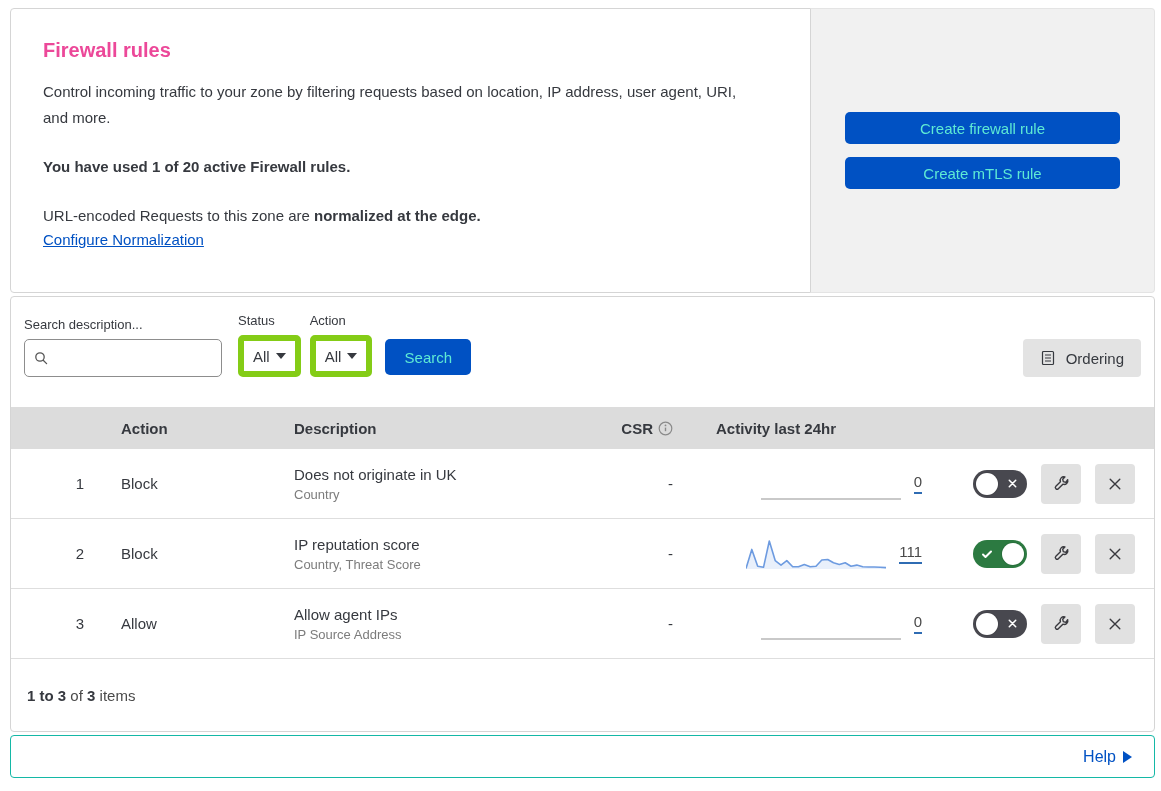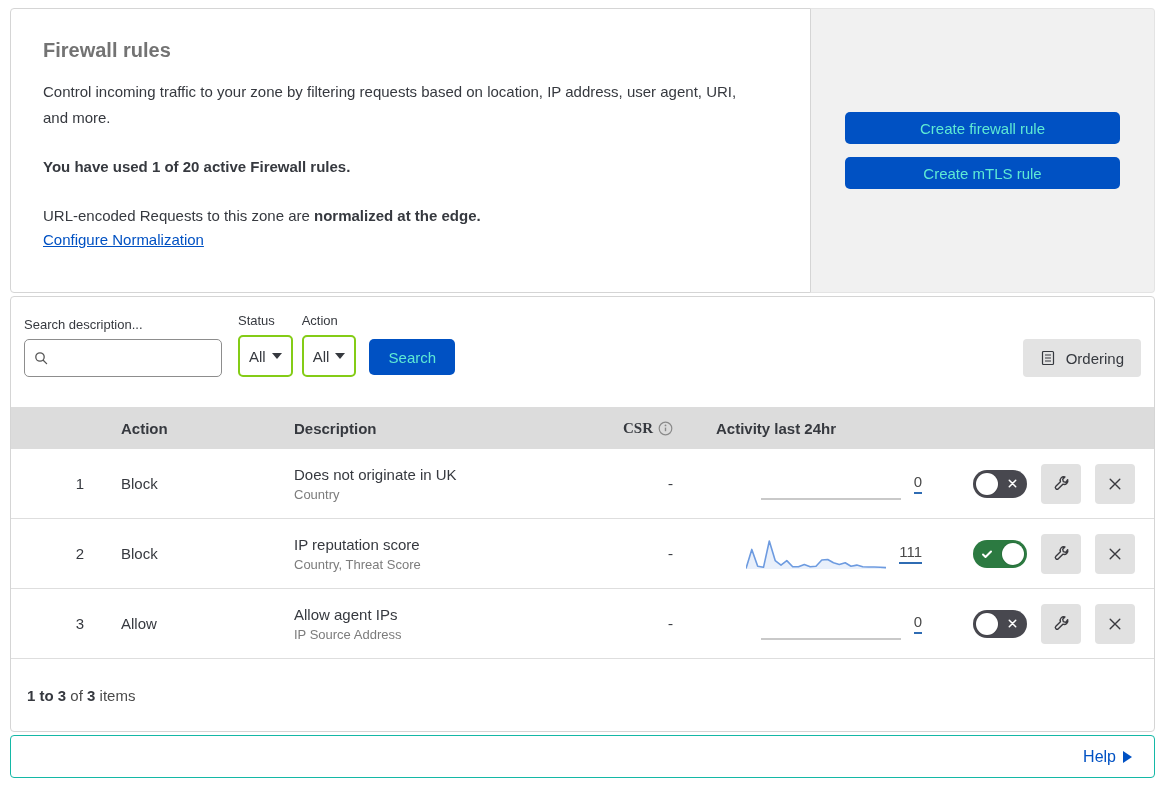--- a/index.html
+++ b/index.html
@@ -12,21 +12,21 @@
   }
   .page { position: absolute; left: 10px; top: 8px; width: 1145px; }
 
   
   .top-row { display: flex; height: 285px; }
   .intro-card {
     width: 801px; background: #fff;
     border: 1px solid #d5d5d5; border-radius: 4px 0 0 4px;
     padding: 30px 40px 0 32px;
   }
-  .intro-card h1 { font-size: 20px; font-weight: 600; color: #737373; margin-bottom: 17px; }
+  .intro-card h1 { font-size: 20px; font-weight: 600; color: #ec4899; margin-bottom: 17px; }
   .intro-card .desc { font-size: 15px; line-height: 26px; margin-bottom: 27px; max-width: 720px; }
   .intro-card .usage { font-size: 15px; font-weight: bold; margin-bottom: 28px; }
   .intro-card .norm { font-size: 15px; line-height: 26px; margin-bottom: 2px; }
   .link { color: var(--accent-blue, #0051c3); text-decoration: underline; font-size: 15px; cursor: pointer; }
 
   .actions-panel {
     flex: 1; background: #f1f1f1; border: 1px solid #e4e4e4; border-left: none;
     border-radius: 0 4px 4px 0;
     display: flex; flex-direction: column; justify-content: center; align-items: center; gap: 13px;
     padding: 0 34px;
@@ -42,40 +42,40 @@
 
   .filter-bar { display: flex; align-items: flex-end; padding: 16px 13px 30px 13px; }
   .fg { display: flex; flex-direction: column; gap: 7px; }
   .fg label { font-size: 13px; color: #36393f; }
   .search-box {
     width: 198px; height: 38px; border: 1px solid #8d8d8d; border-radius: 5px;
     display: flex; align-items: center; padding: 0 8px; background: #fff;
   }
   .search-box input { border: none; outline: none; flex: 1; min-width: 0; font-family: inherit; font-size: 14px; margin-left: 6px; }
   .dropdown {
-    height: 42px; border: 2px solid #84cc16; border-radius: 5px; background: #fff;
+    height: 42px; border: 6px solid #84cc16; border-radius: 5px; background: #fff;
     display: flex; align-items: center; justify-content: center; gap: 6px;
     font-size: 15px; cursor: pointer; padding: 0 9px;
   }
   .fg.status { margin-left: 16px; }
   .fg.action { margin-left: 9px; }
   .search-btn { margin-left: 13px; width: 86px; height: 36px; margin-bottom: 2px; margin-top: 12px; }
   .filter-spacer { flex: 1; }
   .ordering-btn {
     height: 38px; padding: 8px 17px; background: #e3e3e3; border: none; border-radius: 4px;
     display: flex; align-items: center; gap: 10px; font-family: inherit; font-size: 15px; color: #36393f; cursor: pointer;
   }
 
   
   .grid-row { display: grid; grid-template-columns: 90px 193px 307px 100px 230px 1fr; align-items: center; }
   .thead { height: 42px; background: #dcdcdc; font-weight: bold; font-size: 15px; }
   .col-num { text-align: right; padding-right: 17px; font-size: 15px; }
   .col-action { padding-left: 20px; font-size: 15px; }
   .col-desc { font-size: 15px; }
-  .col-csr { text-align: right; padding-right: 28px; font-size: 15px; font-family: Liberation Serif, serif; }
+  .col-csr { text-align: right; padding-right: 28px; font-size: 15px; }
   .thead .col-csr { display: flex; justify-content: flex-end; align-items: center; gap: 5px; }
   .col-activity { padding-left: 15px; }
   .trow { height: 70px; border-bottom: 1px solid #dedede; }
   .trow .col-desc { display: flex; flex-direction: column; justify-content: center; gap: 4px; }
   .trow .col-desc .d2 { font-size: 13px; color: #7c7c7c; }
   .trow .col-activity { display: flex; align-items: center; justify-content: flex-end; gap: 13px; padding-right: 9px; }
   .spark { width: 140px; height: 34px; display: inline-block; }
   .count {
     font-size: 15px; color: #4a4a4a; text-decoration: none; cursor: pointer;
     border-bottom: 2px solid #2f6cb3; padding-bottom: 1px; line-height: 18px;

